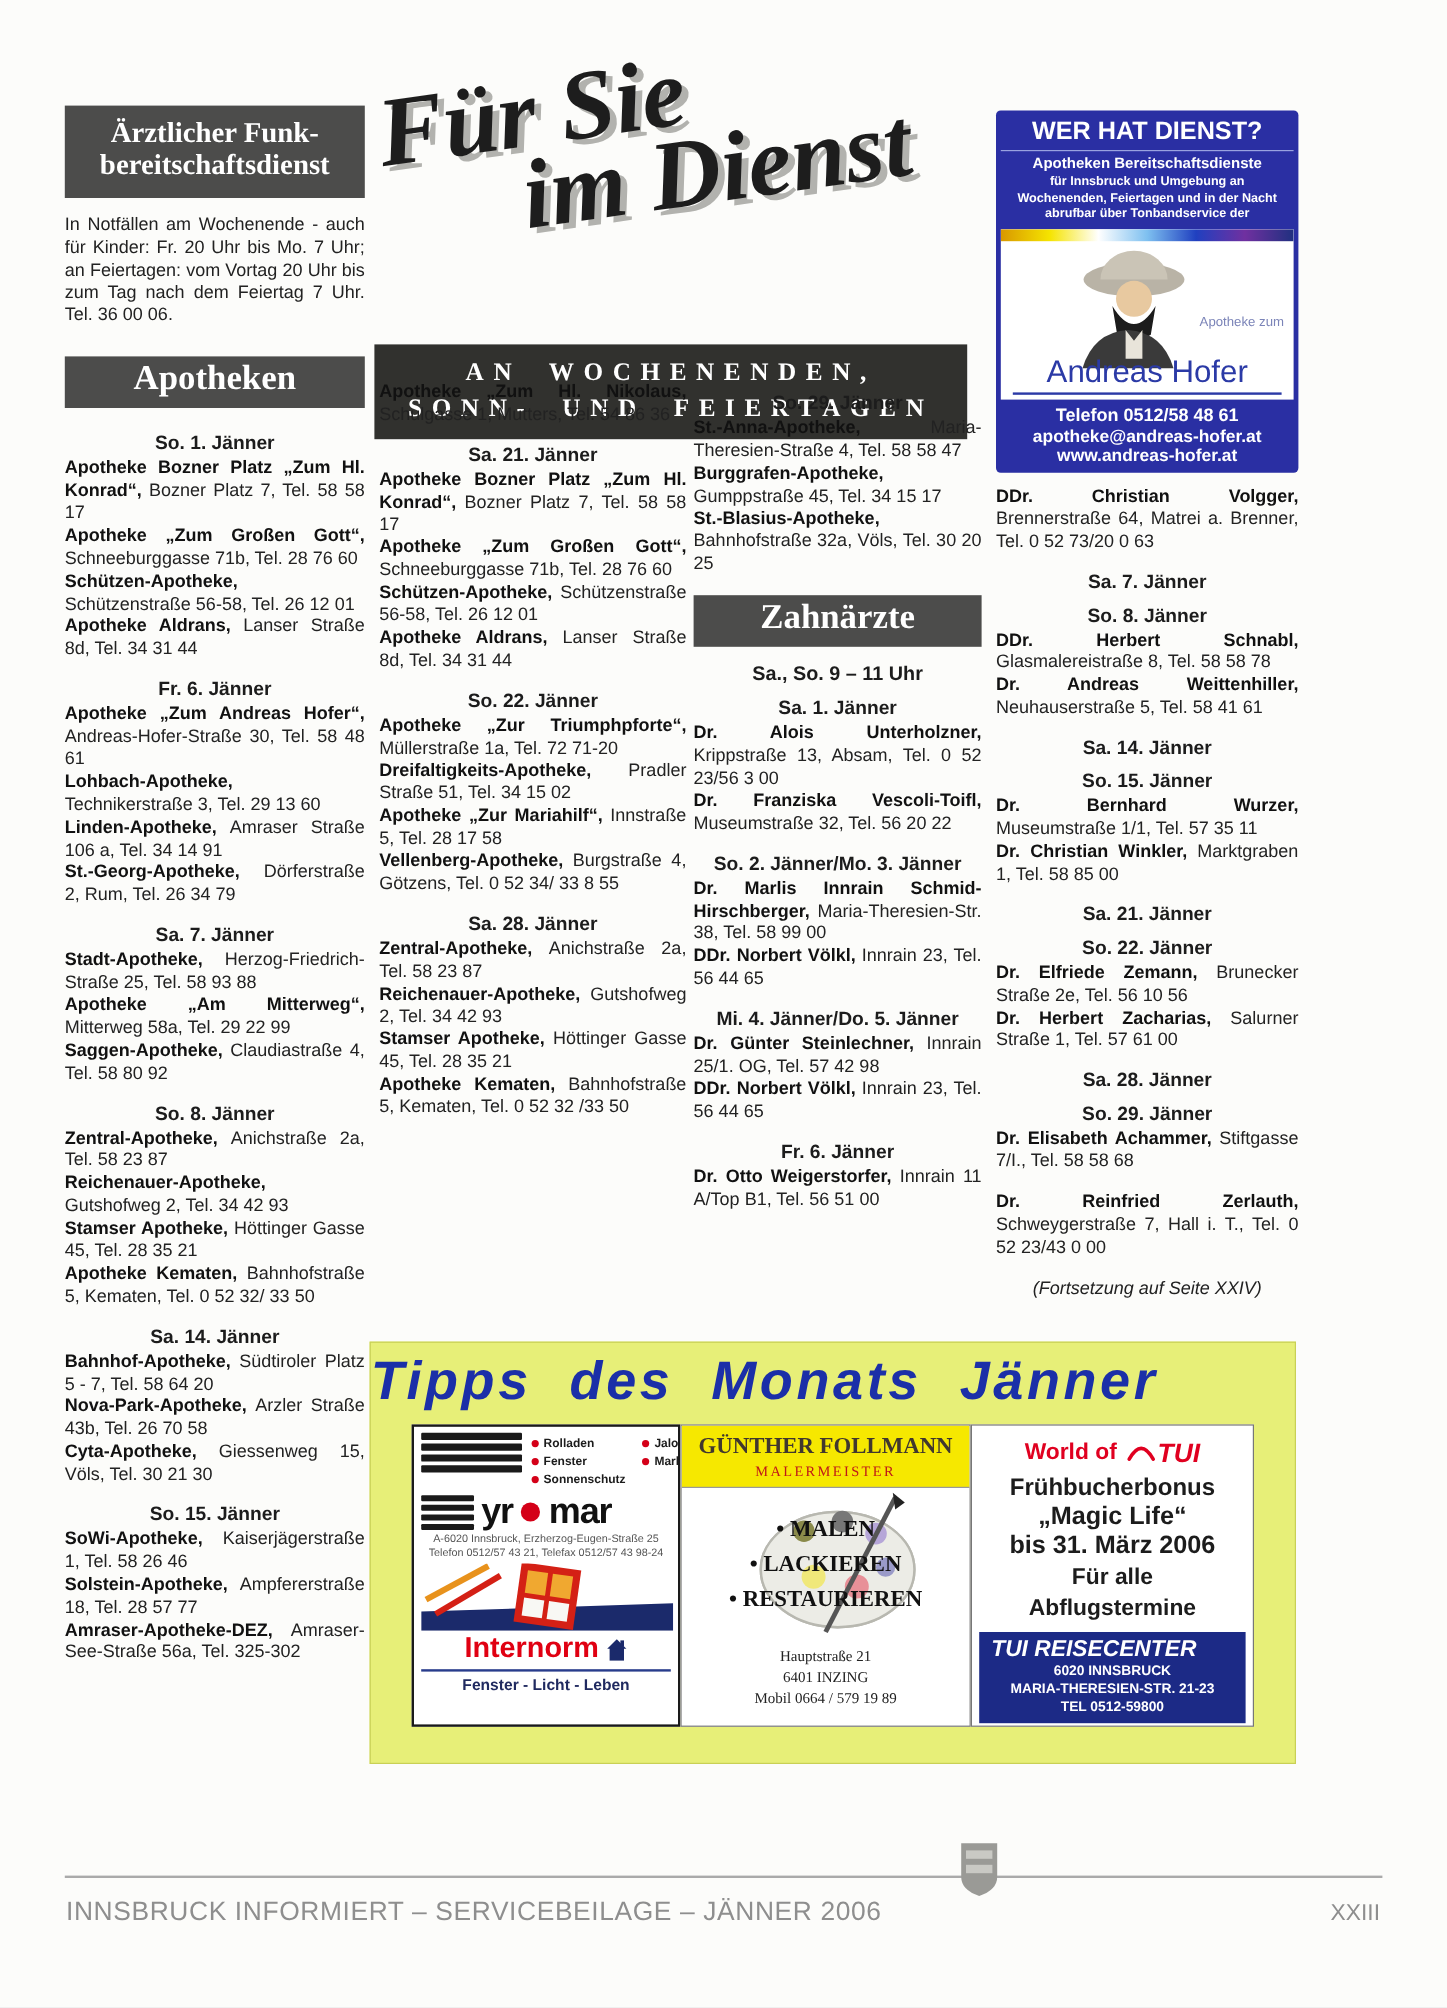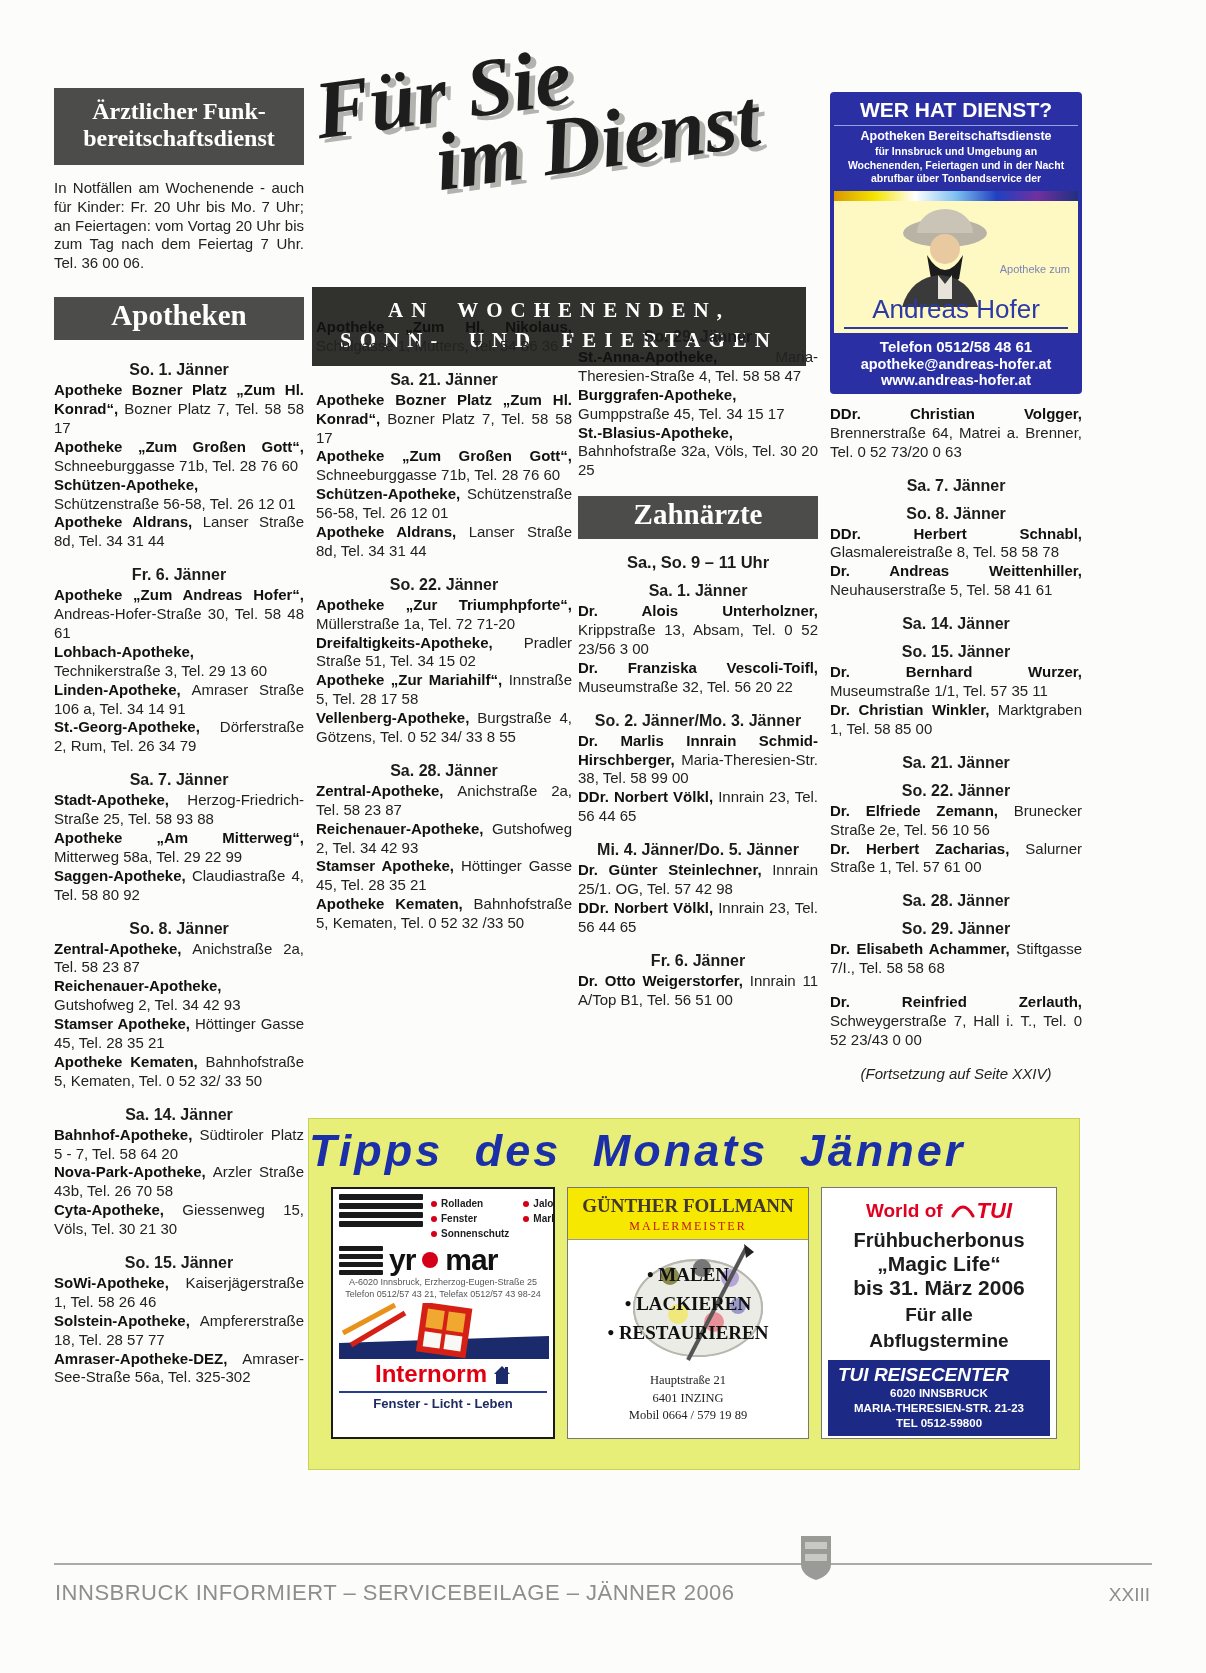--- a/index.html
+++ b/index.html
@@ -43,32 +43,32 @@
     background:#31312e; color:#fff; text-align:center;
     font-family:"Liberation Serif", serif; font-weight:bold;
     font-size:21px; letter-spacing:8px; word-spacing:10px;
     padding:8px 0 10px; line-height:1.45;margin-top:47px;
   }
   
   .hofer-ad { width:252px; background:#2a2fa3; border-radius:4px; padding:4px 4px 2px; color:#fff; text-align:center; margin-bottom:11px; }
   .hofer-title { font-size:21px; font-weight:bold; padding:2px 0 3px; }
   .hofer-sub { font-size:12.5px; font-weight:bold; border-top:1px solid #99a2e0; padding-top:3px; }
   .hofer-desc { font-size:10.5px; font-weight:bold; line-height:1.3; padding:2px 8px 5px; }
-  .hofer-img { position:relative; height:142px; background:#fef9c3; overflow:hidden; }
+  .hofer-img { position:relative; height:142px; background:#ffffff; overflow:hidden; }
   .hofer-rainbow { height:10px; background:linear-gradient(90deg,#d89800,#f5e400,#ffffff,#7ec0f0,#2040c0,#7030a0,#203080); }
   .hofer-portrait { position:absolute; left:56px; top:12px; width:110px; height:104px; }
   .hofer-brand-small { position:absolute; right:8px; top:72px; color:#7b84b8; font-size:11px; }
   .hofer-brand-large { position:absolute; left:10px; right:10px; bottom:4px; color:#2b3aa6; font-size:26px; border-bottom:2px solid #2b3aa6; padding-bottom:2px; }
   .hofer-phone { font-size:15px; font-weight:bold; padding:5px 0 1px; }
   .hofer-email { font-size:14.5px; font-weight:bold; }
   .hofer-web { font-size:14.5px; font-weight:bold; padding-bottom:4px; }
   
   .tipps { position:absolute; left:308px; top:1118px; width:772px; height:352px; background:#e7ef78; border:1px solid #c9d055; padding-top:6px; }
   .tipps-title { font-weight:bold; font-style:italic; color:#1b2fa8; font-size:45px; text-align:left; letter-spacing:3px; word-spacing:16px; }
-  .tipps-row { display:flex; justify-content:center; gap:12px; margin-top:10px; }
+  .tipps-row { display:flex; justify-content:center; margin-top:10px; }
   .ad { background:#fff; height:252px; overflow:hidden; }
   
   .yromar { width:224px; border:2px solid #1a1a1a; padding:5px 6px 0; }
   .yr-head { display:flex; gap:8px; }
   .bars { display:flex; flex-direction:column; gap:3px; }
   .bars i { display:block; height:6px; background:#1a1a1a; border-radius:1px; }
   .bars.big i { width:84px; }
   .bars.small i { width:44px; height:5px; }
   .yr-bullets { display:flex; gap:14px; padding-top:2px; }
   .yb { font-size:10px; font-weight:bold; line-height:1.5; white-space:nowrap; }

